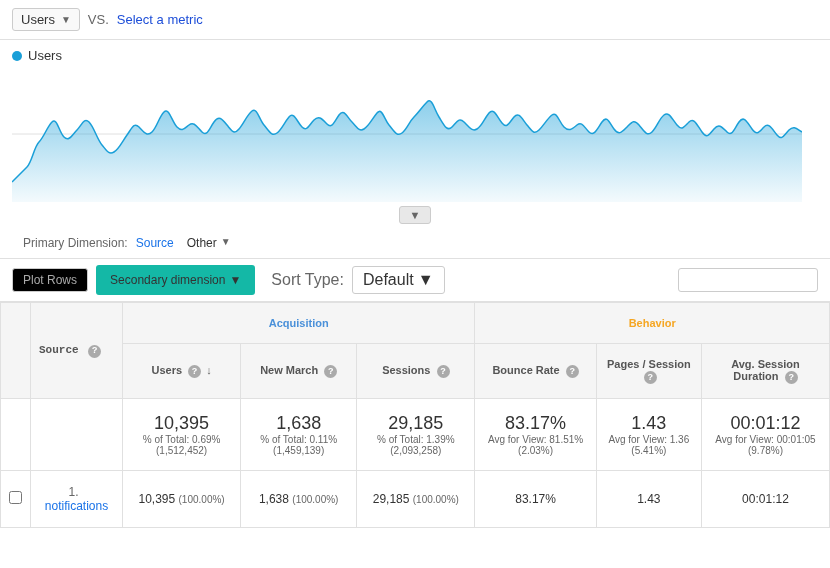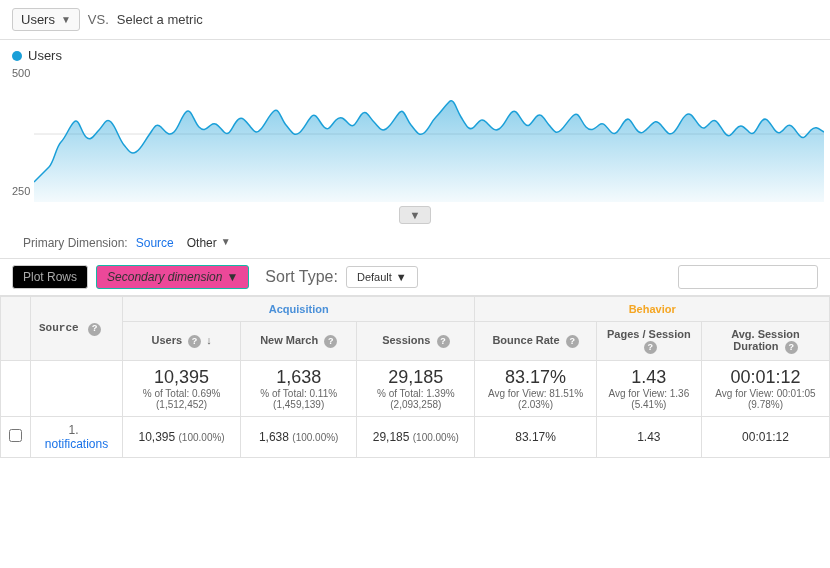--- a/index.html
+++ b/index.html
@@ -9,21 +9,21 @@
     .metric-bar {
       display: flex; align-items: center; padding: 8px 12px; gap: 8px;
       border-bottom: 1px solid #e0e0e0;
     }
     .metric-dropdown {
       display: flex; align-items: center; border: 1px solid #ccc; border-radius: 3px;
       padding: 3px 8px; font-size: 13px; cursor: pointer; background: #f9f9f9;
     }
     .metric-dropdown .arrow { margin-left: 6px; font-size: 10px; color: #666; }
     .vs-text { color: #666; font-size: 13px; }
-    .select-metric { color: #404040; font-size: 13px; text-decoration: none; cursor: pointer; }
+    .select-metric { color: #1d4ed8; font-size: 13px; text-decoration: none; cursor: pointer; }
 
     
     .chart-container { padding: 8px 12px 0 12px; }
     .chart-legend { display: flex; align-items: center; gap: 6px; margin-bottom: 4px; }
     .legend-dot { width: 10px; height: 10px; border-radius: 50%; background: #1a9fd8; }
     .legend-label { font-size: 13px; color: #333; }
     .y-label { font-size: 11px; color: #666; }
     .chart-x-labels { display: flex; justify-content: space-between; padding: 2px 0; }
     .chart-x-label { font-size: 11px; color: #666; }
 
@@ -50,38 +50,38 @@
     
     .toolbar {
       display: flex; align-items: center; padding: 6px 12px; gap: 8px;
       border-bottom: 1px solid #e0e0e0;
     }
     .plot-rows-btn {
       border: 1px solid #ccc; border-radius: 3px; padding: 4px 10px;
       font-size: 12px; color: #aaa; background: #000000; cursor: pointer;
     }
     .sec-dim-btn {
-      display: flex; align-items: center; gap: 4px; border: 1px solid #14b8a6;
+      display: flex; align-items: center; gap: 4px; border: 4px solid #14b8a6;
       border-radius: 3px; padding: 4px 10px; font-size: 12px; color: #333;
-      background: #ec4899; cursor: pointer; font-style: italic;
+      background: #14b8a6; cursor: pointer;
     }
     .sort-label { font-size: 16px; color: #666; margin-left: 8px; }
     .sort-btn {
       display: flex; align-items: center; gap: 4px; border: 1px solid #ccc;
-      border-radius: 3px; padding: 4px 10px; font-size: 11px; color: #333;
+      border-radius: 3px; padding: 4px 10px; font-size: 16px; color: #333;
       background: #fff; cursor: pointer;
     }
     .search-box {
       margin-left: auto; border: 1px solid #ccc; border-radius: 3px;
       padding: 4px 8px; font-size: 12px; width: 140px; color: #333;
     }
 
     
     .data-table { width: 100%; border-collapse: collapse; }
-    .data-table th, .data-table td { border: 1px solid #e0e0e0; padding: 6px 8px; text-align: center; vertical-align: middle; }
+    .data-table th, .data-table td { border: 1px solid #e0e0e0; padding: 14px 8px; text-align: center; vertical-align: middle; }
     .data-table th { background: #f5f5f5; font-size: 11px; color: #555; font-weight: 600; }
     .data-table td { font-size: 12px; }
     .col-source { text-align: left; }
 
     .help-icon {
       display: inline-block; width: 13px; height: 13px; border-radius: 50%;
       background: #aaa; color: #fff; font-size: 9px; text-align: center;
       line-height: 13px; margin-left: 3px; cursor: pointer;
     }
     .sub-text { font-size: 10px; color: #666; }
@@ -108,24 +108,20 @@
   <span class="vs-text">VS.</span>
   <a class="select-metric">Select a metric</a>
 </div>
 
 <div class="chart-container">
   <div class="chart-legend">
     <div class="legend-dot"></div>
     <span class="legend-label">Users</span>
   </div>
   <div style="display:flex; align-items:flex-start;">
-    <div style="display:flex; flex-direction:column; justify-content:space-between; height:130px; margin-right:4px; padding-top:0;">
-      <span class="y-label">500</span>
-      <span class="y-label" style="margin-top:48px;">250</span>
-    </div>
     <div style="flex:1; position:relative;">
       <svg width="790" height="135" viewBox="0 0 790 135" preserveAspectRatio="none" style="display:block;">
         <defs>
           <linearGradient id="chartGrad" x1="0" y1="0" x2="0" y2="1">
             <stop offset="0%" stop-color="#1a9fd8" stop-opacity="0.5"></stop>
             <stop offset="100%" stop-color="#1a9fd8" stop-opacity="0.05"></stop>
           </linearGradient>
         </defs>
 
         <line x1="0" y1="67" x2="790" y2="67" stroke="#e0e0e0" stroke-width="1"></line>

